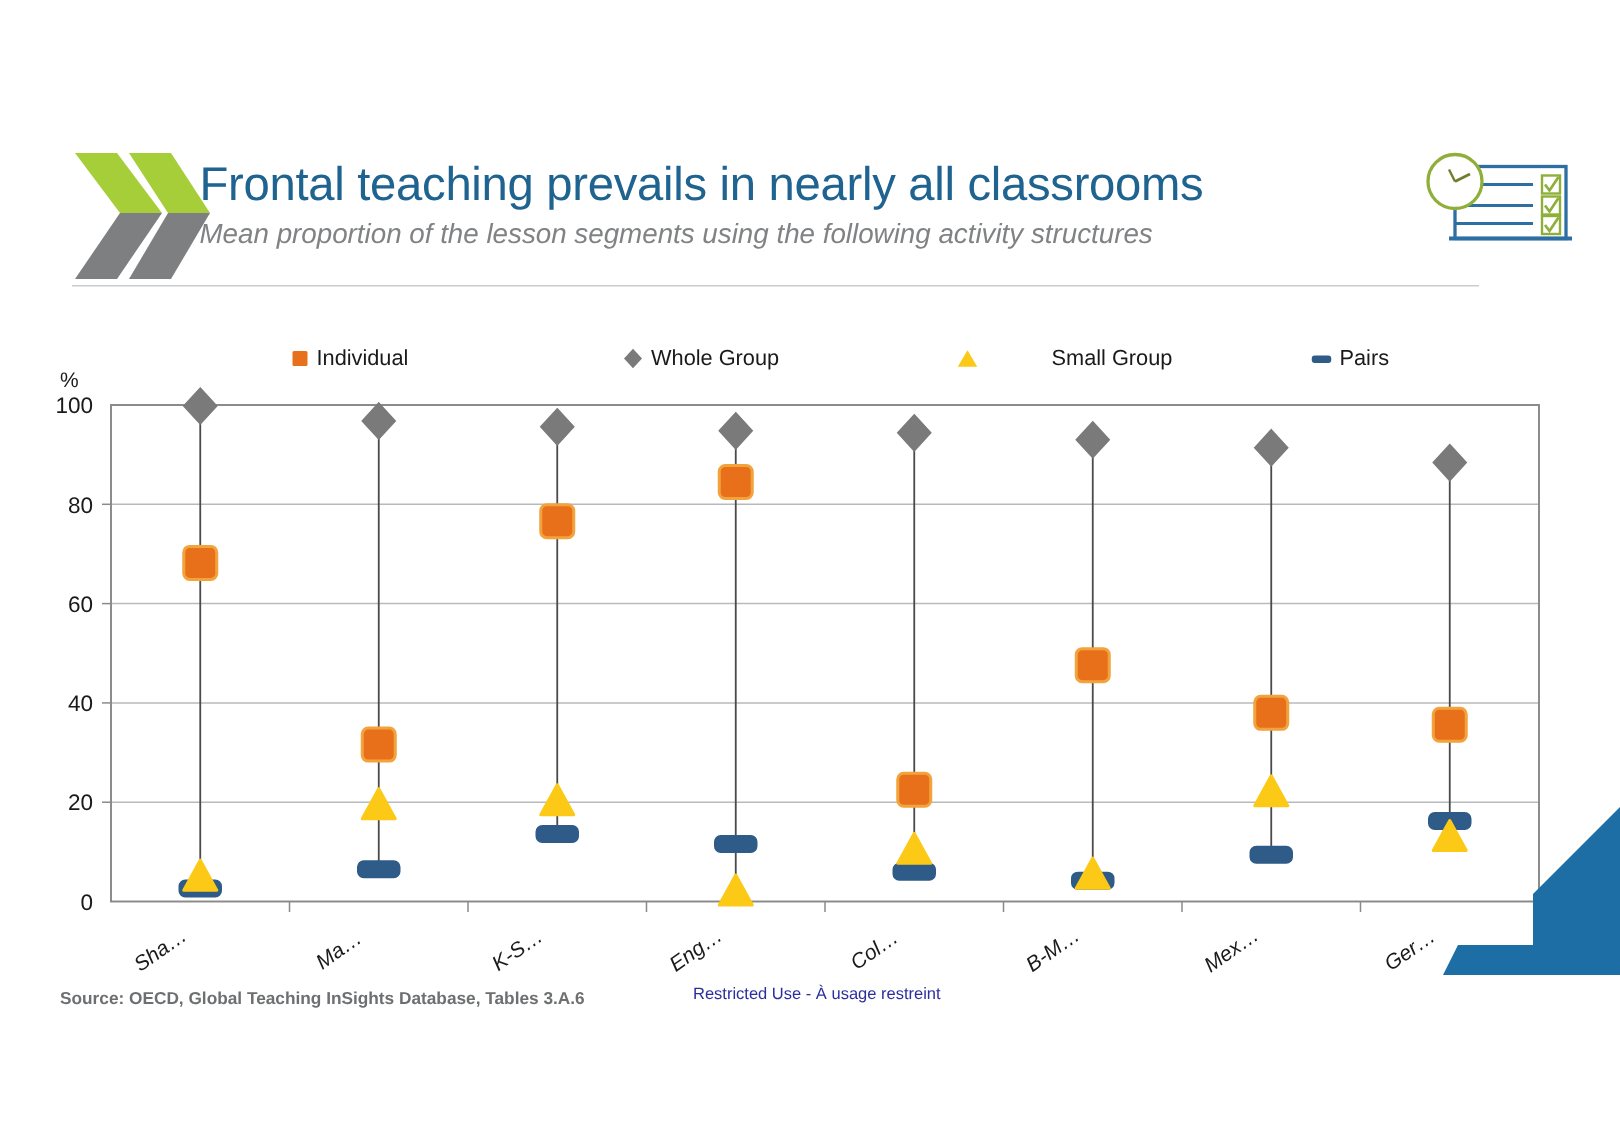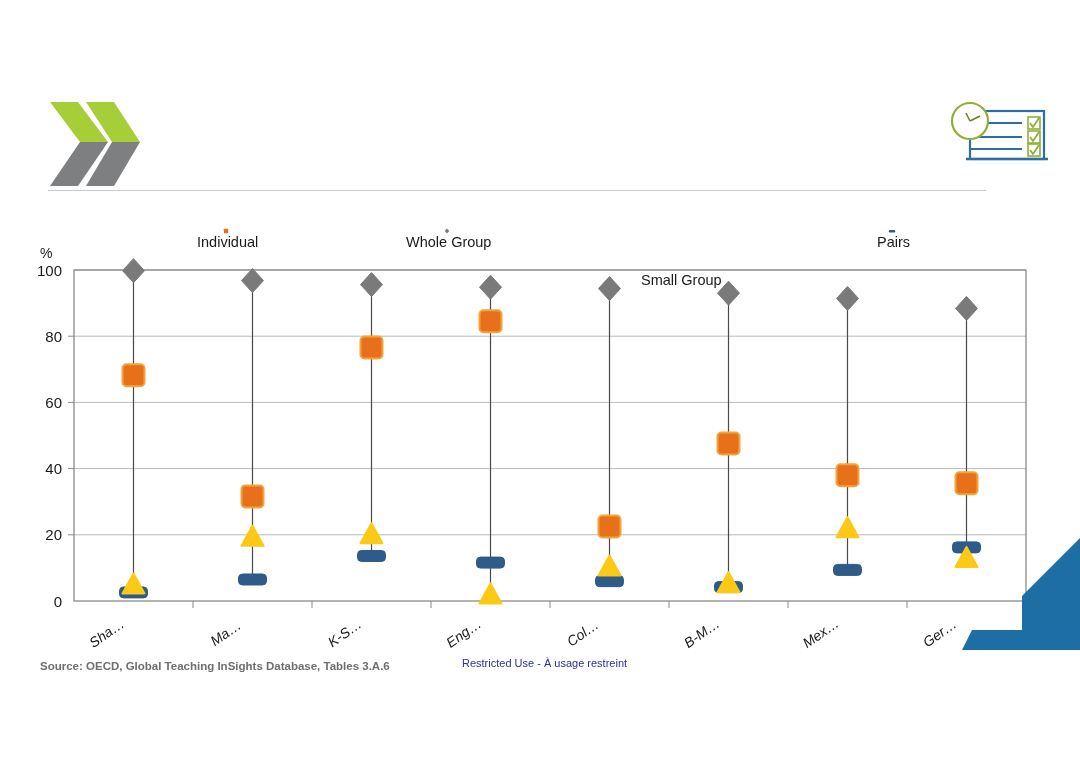--- a/index.html
+++ b/index.html
@@ -74,21 +74,20 @@
     top: 228px;
     width: 820px;
     height: 24px;
   }
   .legend-item {
     position: absolute;
     display: flex;
     align-items: center;
     height: 22px;
     white-space: nowrap;
-    flex-direction: column;
   }
   .legend-label {
     font-size: 14.5px;
     color: #1a1a1a;
     margin-left: 4px;
   }
   .lg-swatch { display:block; }
 
   
   #chart-area {
@@ -149,20 +148,24 @@
 
 <div id="header">
 
   <svg id="chevron-logo" viewBox="0 0 92 88">
     <polygon points="2,2 30,2 60,42 32,42" fill="#A5CE39"></polygon>
     <polygon points="32,42 60,42 30,86 2,86" fill="#7D7F81"></polygon>
     <polygon points="38,2 66,2 92,42 64,42" fill="#A5CE39"></polygon>
     <polygon points="64,42 92,42 66,86 38,86" fill="#7D7F81"></polygon>
   </svg>
 
+  <div id="title-block">
+    <div id="page-title">Frontal teaching prevails in nearly all classrooms</div>
+    <div id="page-subtitle">Mean proportion of the lesson segments using the following activity structures</div>
+  </div>
 
   <div id="header-rule"></div>
 
   <svg id="checklist-icon" viewBox="0 0 104 72">
     <rect x="22" y="12" width="74" height="48" fill="none" stroke="#2E6FA3" stroke-width="2.2"></rect>
     <line x1="18" y1="60" x2="100" y2="60" stroke="#2E6FA3" stroke-width="2.6"></line>
     <line x1="22" y1="24" x2="74" y2="24" stroke="#2E6FA3" stroke-width="2"></line>
     <line x1="22" y1="38" x2="74" y2="38" stroke="#2E6FA3" stroke-width="2"></line>
     <line x1="22" y1="50" x2="74" y2="50" stroke="#2E6FA3" stroke-width="2"></line>
     <rect x="80" y="18" width="12" height="12" fill="none" stroke="#8FAF3A" stroke-width="1.6"></rect>
@@ -177,21 +180,21 @@
   </svg>
 </div>
 
 <div id="legend">
   <div class="legend-item" style="left:43px;">
     <svg class="lg-swatch" width="14" height="14" viewBox="0 0 14 14">
       <rect x="2" y="2" width="10" height="10" rx="1" fill="#E8701A"></rect>
     </svg>
     <span class="legend-label">Individual</span>
   </div>
-  <div class="legend-item" style="left:252px;align-items:center;">
+  <div class="legend-item" style="left:264px;align-items:center;">
     <svg class="lg-swatch" width="16" height="16" viewBox="0 0 16 16">
       <polygon points="8,1.5 14,8 8,14.5 2,8" fill="#7A7A7A"></polygon>
     </svg>
     <span class="legend-label">Whole Group</span>
   </div>
   <div class="legend-item" style="left:487px;gap:44px;">
     <svg class="lg-swatch" width="16" height="14" viewBox="0 0 16 14">
       <polygon points="8,1.5 14.5,12.5 1.5,12.5" fill="#FBC916"></polygon>
     </svg>
     <span class="legend-label">Small Group</span>

